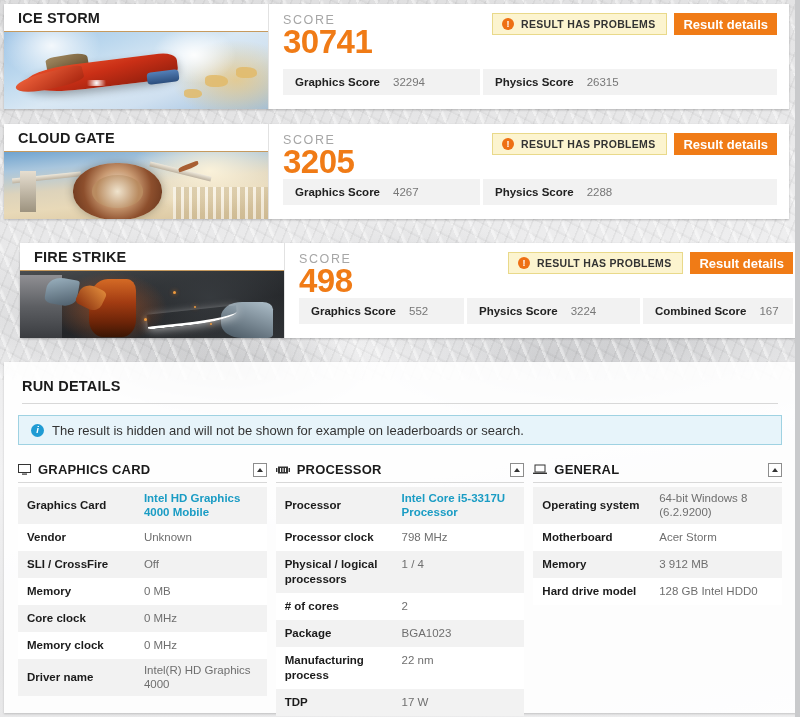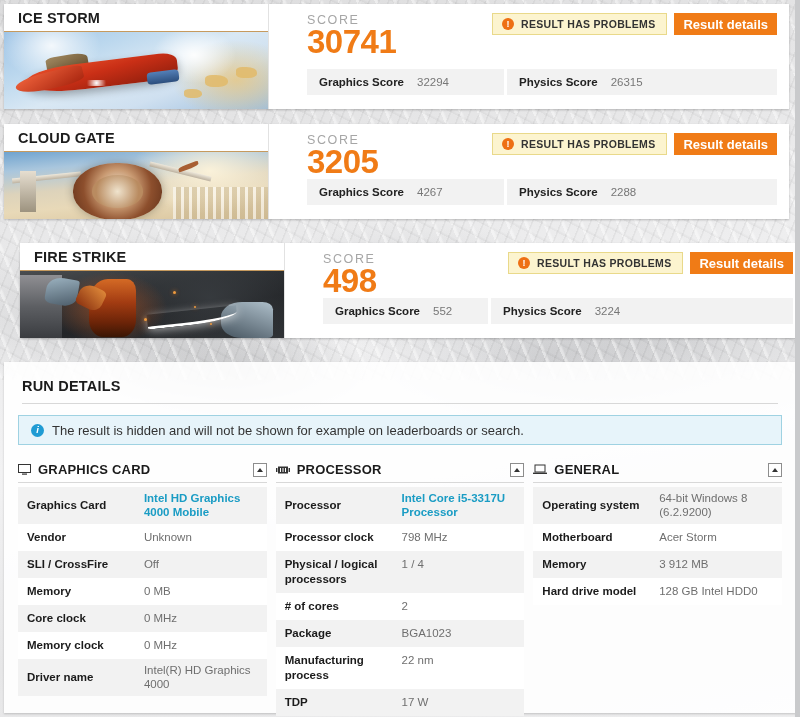--- a/index.html
+++ b/index.html
@@ -197,21 +197,21 @@
     border-radius: 0 0 60% 10%;
     transform: rotate(-6deg);
     box-shadow: 0 2px 10px rgba(255,255,255,0.55);
   }
   .fire-ember {
     position: absolute; border-radius: 50%;
     background: #ef9a3e; box-shadow: 0 0 4px #e07a1f;
   }
 
   
-  .bench-right { flex: 1 1 auto; position: relative; padding: 9px 0 0 14px; margin-left: 24px; }
+  .bench-right { flex: 1 1 auto; position: relative; padding: 9px 0 0 14px; }
   .score-label {
     font-size: 12.5px; letter-spacing: 1.6px;
     color: #a6a6a6; font-weight: normal;
   }
   .score-value {
     font-size: 33px; line-height: 34px; font-weight: bold;
     color: #f07b16; letter-spacing: -0.5px; margin-top: -2px;
   }
   .subscores {
     position: absolute; left: 14px; bottom: 14px; right: 12px;
@@ -443,20 +443,24 @@
       </div>
 
       <div class="subscores">
         <div class="sub-cell" style="width:168px;">
           <span class="sub-name">Graphics Score</span>
           <span class="sub-val">552</span>
         </div>
         <div class="sub-cell" style="width:176px;">
           <span class="sub-name">Physics Score</span>
           <span class="sub-val">3224</span>
+        </div>
+        <div class="sub-cell" style="width:150px;">
+          <span class="sub-name">Combined Score</span>
+          <span class="sub-val">167</span>
         </div>
       </div>
     </div>
   </div>
 
   <div id="run-details">
 
     <div class="rd-title">RUN DETAILS</div>
 
     <div class="info-bar">

